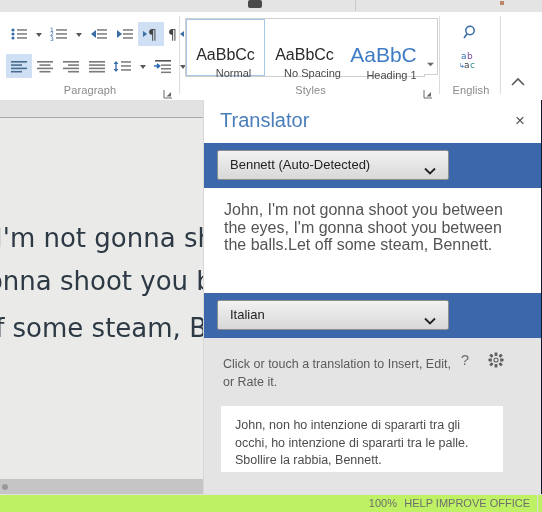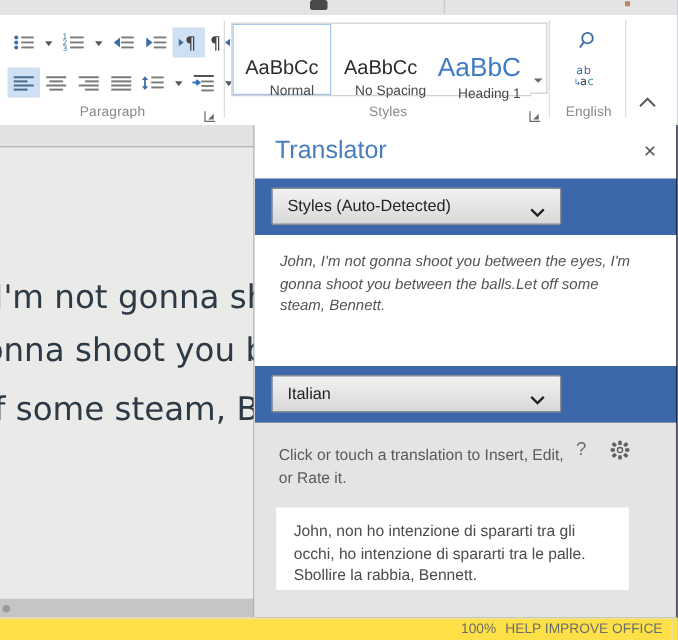--- a/index.html
+++ b/index.html
@@ -147,21 +147,21 @@
   .lang-select .chev {
     position: absolute; right: 12px; top: 10px; width: 12px; height: 8px;
   }
 
   .source-box {
     position: absolute; left: 0; top: 88px; width: 337px; height: 105px;
     background: #ffffff;
   }
   .source-text {
     position: absolute; left: 20px; top: 13px; width: 292px;
-    font-size: 12px; color: #545454; line-height: 17.5px; font-style: italic;
+    font-size: 16px; color: #545454; line-height: 17.5px;
   }
 
   .result-area {
     position: absolute; left: 0; top: 238px; width: 337px; height: 156px;
     background: #e4e4e4;
   }
   .hint-text {
     position: absolute; left: 19px; top: 17px; width: 230px;
     font-size: 12.5px; color: #5a5a5a; line-height: 18px;
   }
@@ -186,21 +186,21 @@
     background: #cfcfcf;
   }
   .v-scroll .thumb {
     position: absolute; left: 0px; top: 4px; width: 11px; height: 115px;
     background: #7c7c7c; border-radius: 5px;
   }
 
   
   .status {
     position: absolute; left: 0; bottom: 0; width: 542px; height: 17px;
-    background: #fde047; border-top: 1px solid #e0e0e0;
+    background: #bef264; border-top: 1px solid #e0e0e0;
   }
   .status .zoom {
     position: absolute; right: 145px; top: 2px; font-size: 11px; color: #6d6d6d;
   }
   .status .help {
     position: absolute; right: 12px; top: 2px; font-size: 11px; color: #6d6d6d;
   }
   .status .edge { position: absolute; right: 4px; top: 0; width: 1px; height: 17px; background: #dcdcdc; }
 </style>
 </head>
@@ -429,21 +429,21 @@
 
   <div class="pane">
 
     <div class="pane-header">
       <div class="pane-title">Translator</div>
       <div class="pane-close">×</div>
     </div>
 
     <div class="lang-band from">
       <div class="lang-select">
-        <span class="lbl">Styles (Auto-Detected)</span>
+        <span class="lbl">Bennett (Auto-Detected)</span>
         <span class="chev">
           <svg viewBox="0 0 12 8" width="12" height="8">
               <path d="M1 1.5 L6 6.5 L11 1.5" stroke="#222" stroke-width="1.8" fill="none"></path>
             </svg>
         </span>
       </div>
     </div>
 
     <div class="source-box">
       <div class="source-text">John, I'm not gonna shoot you between the eyes, I'm gonna shoot you between the balls.Let off some steam, Bennett.</div>

